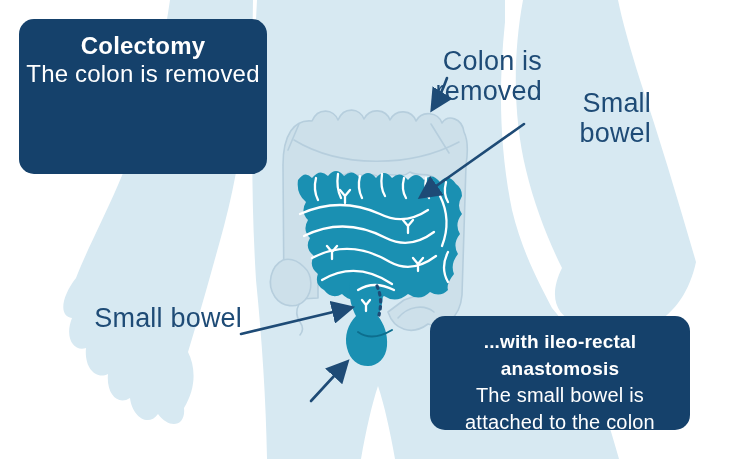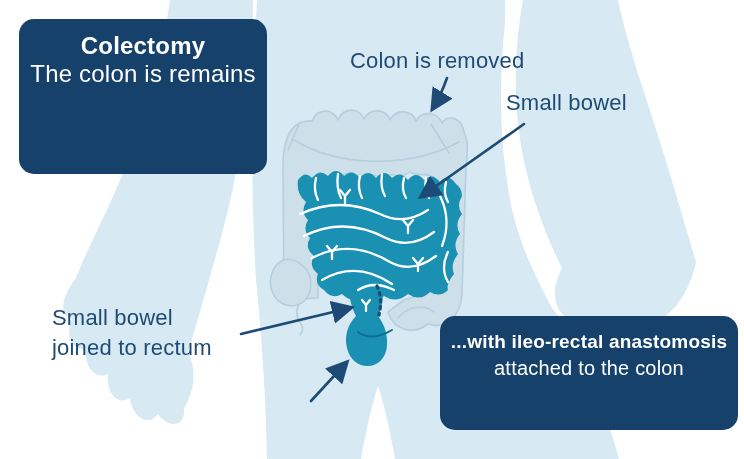--- a/index.html
+++ b/index.html
@@ -16,29 +16,29 @@
   .ghost-line{fill:none;stroke:var(--ghost-line,#b6cedd);stroke-width:1.6;stroke-linecap:round;}
   .teal{fill:var(--teal,#1a90b2);}
   .squiggle{fill:none;stroke:#ffffff;stroke-width:2.3;stroke-linecap:round;stroke-linejoin:round;}
   .stitch{fill:none;stroke:var(--ink,#1e4b76);stroke-width:3.2;stroke-linecap:round;stroke-dasharray:2.5 4.5;}
   .rectum-fold{fill:none;stroke:#0d6e8e;stroke-width:2;stroke-linecap:round;}
   .arrow{fill:none;stroke:var(--ink,#1e4b76);stroke-width:2.6;stroke-linecap:round;}
   .arrowhead{fill:var(--ink,#1e4b76);}
 
   .label{
     position:absolute;color:var(--ink,#1e4b76);
-    font-size:22px;line-height:30px;text-align:left;letter-spacing:.2px;
+    font-size:27px;line-height:30px;text-align:right;letter-spacing:.2px;
   }
   .callout{
     position:absolute;background:var(--navy,#15416b);color:#ffffff;
     border-radius:15px;text-align:center;letter-spacing:.2px;
   }
   .callout .title{font-weight:bold;}
   #callout-colectomy{left:19px;top:19px;width:248px;height:155px;padding-top:13px;box-sizing:border-box;font-size:24px;line-height:28px;}
-  #callout-anastomosis{left:440px;top:316px;width:298px;height:114px;padding-top:12px;box-sizing:border-box;font-size:20px;line-height:27px;}
+  #callout-anastomosis{left:430px;top:316px;width:260px;height:114px;padding-top:12px;box-sizing:border-box;font-size:20px;line-height:27px;}
   #callout-anastomosis .title{font-size:19px;}
 
   #label-colon-removed{left:350px;top:46px;width:192px;}
   #label-small-bowel{left:506px;top:88px;width:145px;}
   #label-joined{left:52px;top:303px;width:190px;}
   #label-rectum{left:253px;top:408px;width:94px;}
 </style>
 </head>
 <body>
 
@@ -175,26 +175,26 @@
       <path class="arrow" marker-end="url(#ah)" d="M524,124 L422,196"></path>
       <path class="arrow" marker-end="url(#ah)" d="M241,334 L350,308"></path>
       <path class="arrow" marker-end="url(#ah)" d="M311,401 L346,363"></path>
     </g>
   </svg>
 
   <div class="label" id="label-colon-removed">Colon is removed</div>
   <div class="label" id="label-small-bowel">Small bowel</div>
   <div class="label" id="label-joined">
     <span>Small bowel</span><br>
-    <span>joined to rectum</span>
   </div>
 
   <div class="callout" id="callout-colectomy">
     <div class="title">Colectomy</div>
-    <div>The colon is remains</div>
+    <div>The colon is removed</div>
   </div>
 
   <div class="callout" id="callout-anastomosis">
     <div class="title">...with ileo-rectal anastomosis</div>
+    <div>The small bowel is</div>
     <div>attached to the colon</div>
   </div>
 
 </div>
 
 </body></html>

